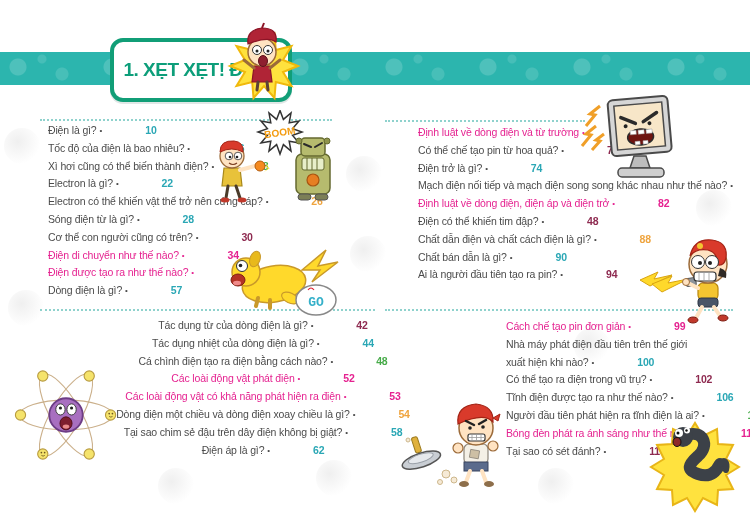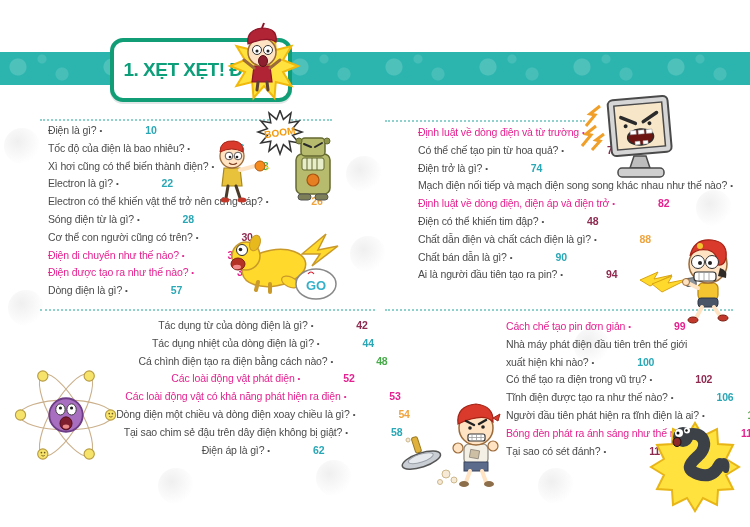--- a/index.html
+++ b/index.html
@@ -36,21 +36,21 @@
   .c-teal  .num{color:#2aa7b5}
   .c-green .num{color:#47ab49}
   .c-orange .num{color:#efa43e}
   .c-maroon .num{color:#8e2a50}
   .c-pink{color:#e52290}
   .c-pink .num{color:#e52290}
   
   .illus{position:absolute;}
   .il-title-girl{left:224px;top:16px;width:80px;height:86px;}
   .il-boom{left:208px;top:110px;width:132px;height:100px;}
-  .il-dog{left:224px;top:224px;width:116px;height:80px;}
+  .il-dog{left:224px;top:240px;width:116px;height:80px;font-family:Liberation Mono, monospace;}
   .il-atom{left:14px;top:362px;width:104px;height:106px;}
   .il-monitor{left:580px;top:90px;width:100px;height:95px;}
   .il-swordboy{left:638px;top:234px;width:108px;height:90px;}
   .il-grumpy{left:392px;top:388px;width:120px;height:102px;}
   .il-eel{left:648px;top:412px;width:96px;height:108px;}
   
   .wm{position:absolute;width:36px;height:36px;border-radius:50%;
     background:radial-gradient(circle at 38% 38%, rgba(110,110,110,.11), rgba(110,110,110,0) 72%);}
 </style>
 </head>

